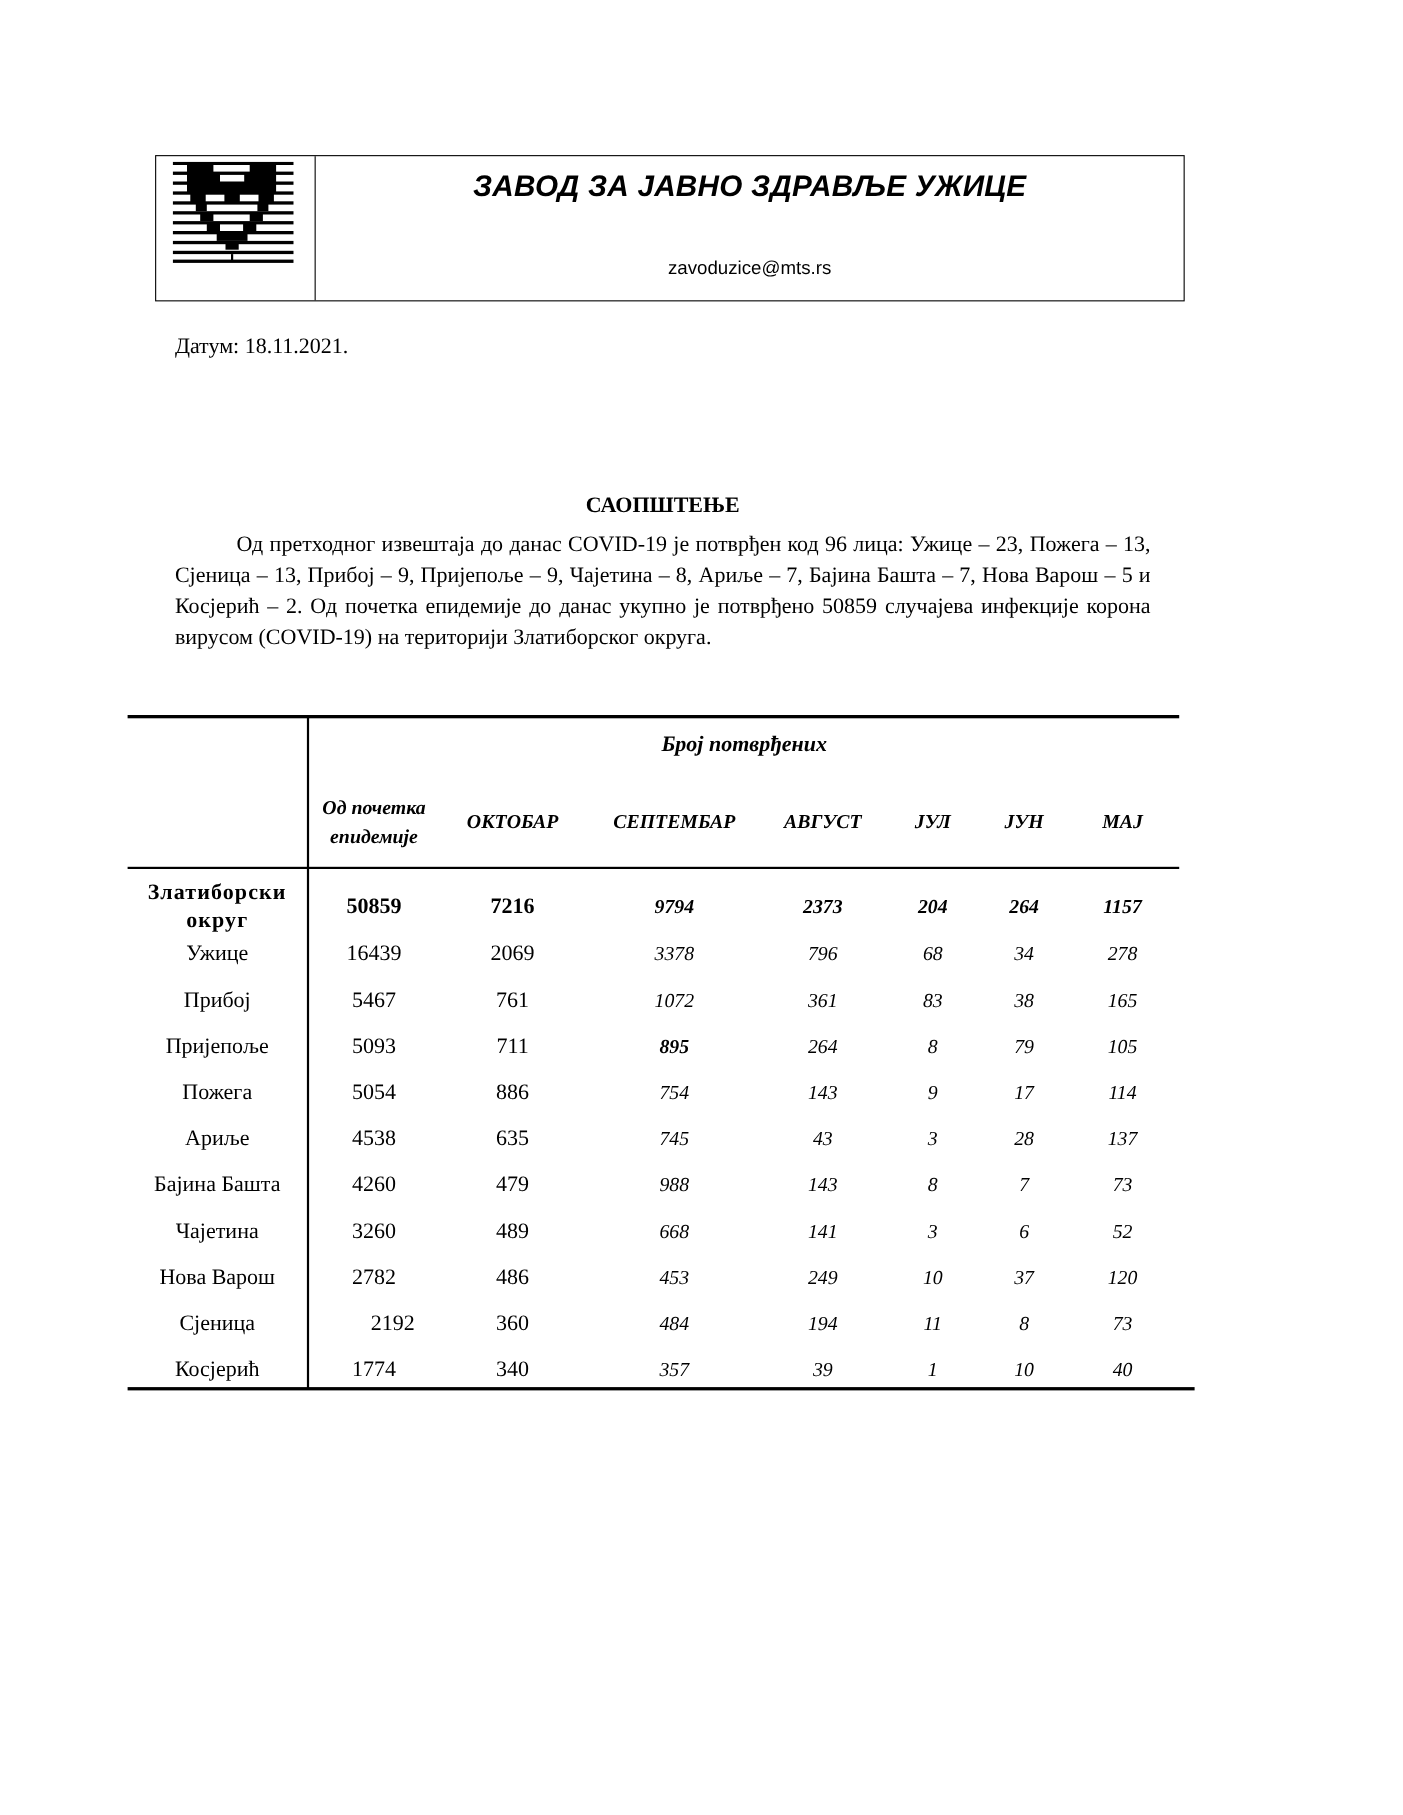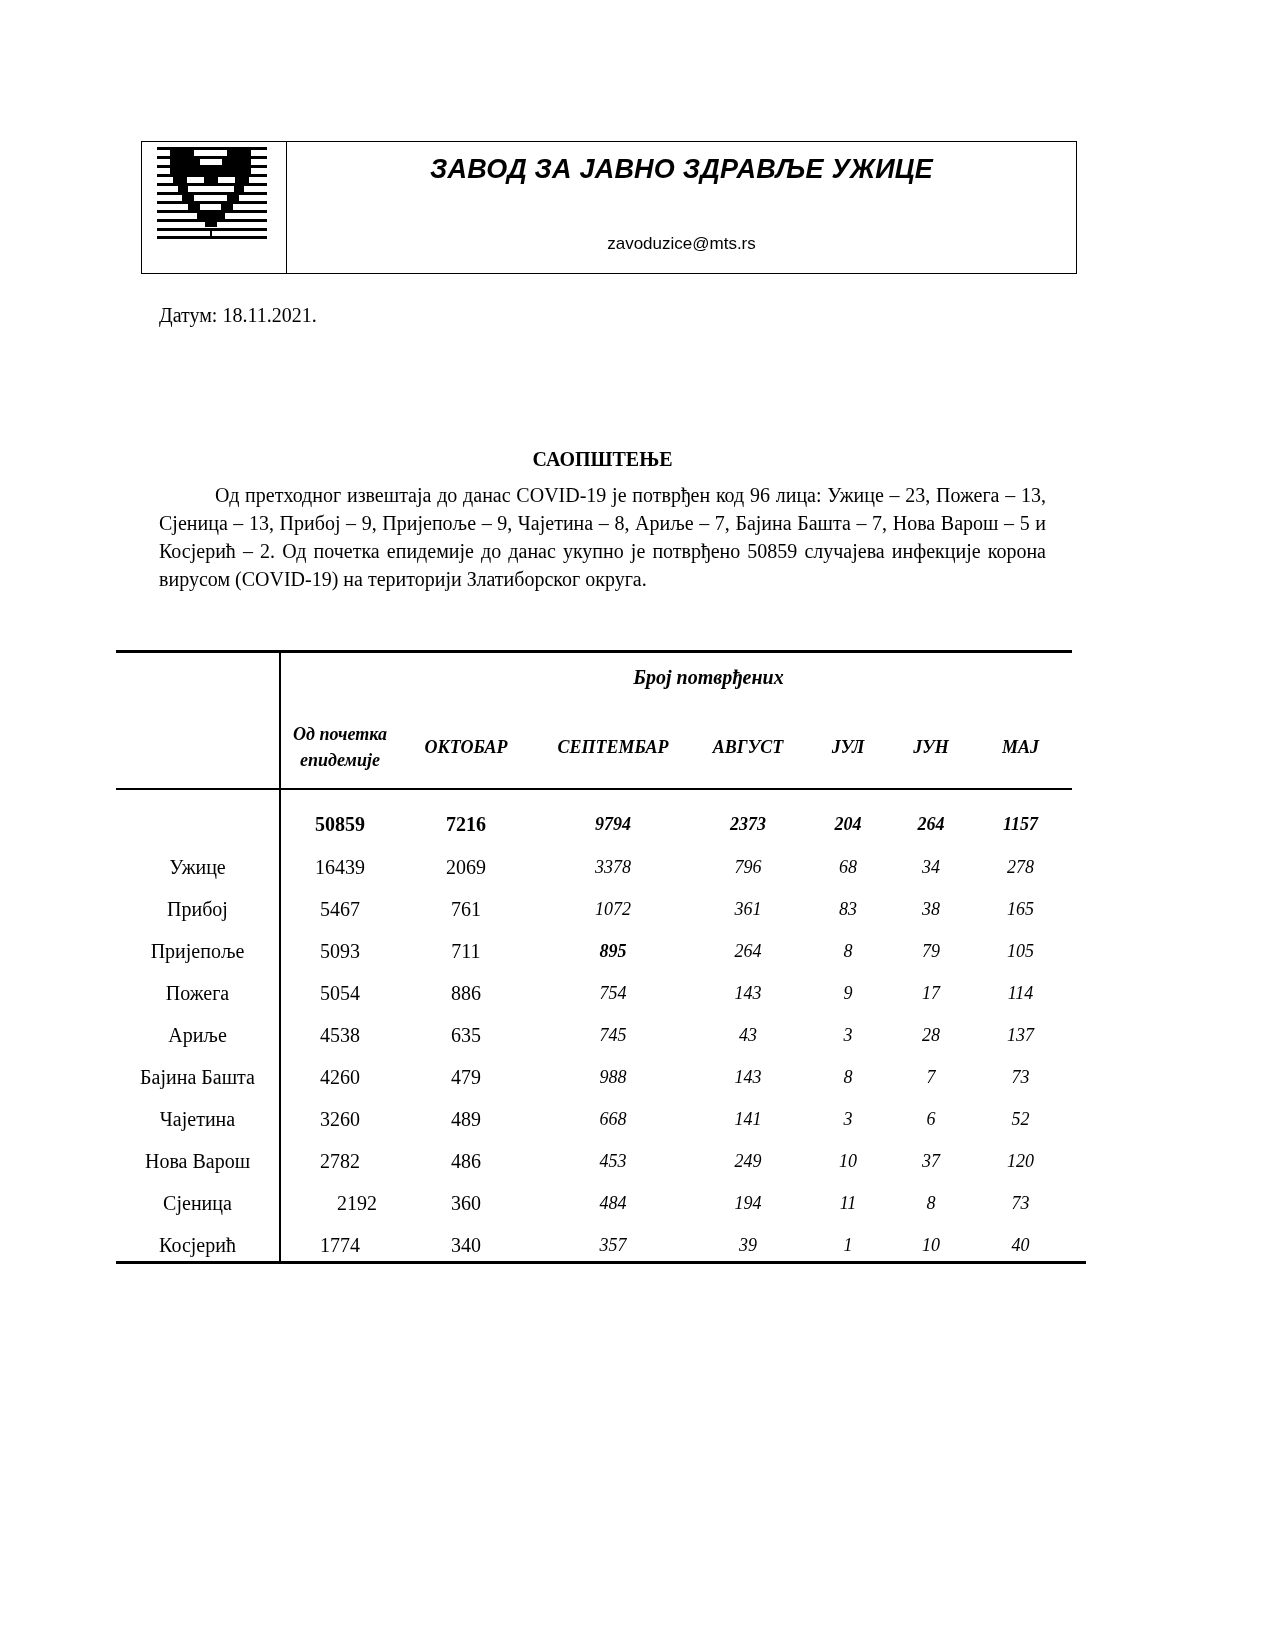--- a/index.html
+++ b/index.html
@@ -25,21 +25,21 @@
   .para { position: absolute; left: 159px; top: 481px; width: 887px; font-size: 20px; line-height: 28px; text-align: justify; text-indent: 56px; }
 
   
   .tbl { position: absolute; left: 116px; top: 650px; width: 956px; }
   .rule { position: absolute; background: #000; }
   .rule-top { left: 0; top: 0; width: 956px; height: 3px; }
   .rule-head { left: 0; top: 138px; width: 956px; height: 2px; }
   .rule-bottom { left: 0; top: 611px; width: 970px; height: 3px; }
   .vline { left: 163px; top: 0; width: 2px; height: 613px; }
 
-  .group-head { position: absolute; left: 165px; width: 791px; top: 16px; text-align: center; font-size: 20px; font-weight: bold; font-style: italic; margin-left: 32px; }
+  .group-head { position: absolute; left: 165px; width: 791px; top: 16px; text-align: center; font-size: 20px; font-weight: bold; font-style: italic; }
   .col-head { position: absolute; top: 58px; height: 78px; display: flex; align-items: center; justify-content: center; text-align: center; font-size: 18px; font-weight: bold; font-style: italic; line-height: 26px; }
 
   .row { position: absolute; left: 0; width: 956px; height: 40px; }
   .cell { position: absolute; top: 0; height: 100%; display: flex; align-items: center; justify-content: center; font-size: 20px; }
   .cell.label { left: 0; width: 163px; text-align: center; line-height: 26px; }
   .cell.num { font-style: normal; }
   .cell.it { font-style: italic; font-size: 18px; }
   .row.total .cell { font-weight: bold; }
   .row.total .cell.label { letter-spacing: 1px; }
 </style>
@@ -106,20 +106,21 @@
 
   <div class="col-head" style="left:165px;width:118px;">Од почетка епидемије</div>
   <div class="col-head" style="left:283px;width:134px;">ОКТОБАР</div>
   <div class="col-head" style="left:417px;width:160px;">СЕПТЕМБАР</div>
   <div class="col-head" style="left:577px;width:110px;">АВГУСТ</div>
   <div class="col-head" style="left:687px;width:90px;">ЈУЛ</div>
   <div class="col-head" style="left:777px;width:76px;">ЈУН</div>
   <div class="col-head" style="left:853px;width:103px;">МАЈ</div>
 
   <div class="row total" style="top:146px;height:56px;">
+    <div class="cell label">Златиборски округ</div>
     <div class="cell num" style="left:165px;width:118px;">50859</div>
     <div class="cell num" style="left:283px;width:134px;">7216</div>
     <div class="cell it" style="left:417px;width:160px;">9794</div>
     <div class="cell it" style="left:577px;width:110px;">2373</div>
     <div class="cell it" style="left:687px;width:90px;">204</div>
     <div class="cell it" style="left:777px;width:76px;">264</div>
     <div class="cell it" style="left:853px;width:103px;">1157</div>
   </div>
 
   <div class="row" style="top:197px;">

